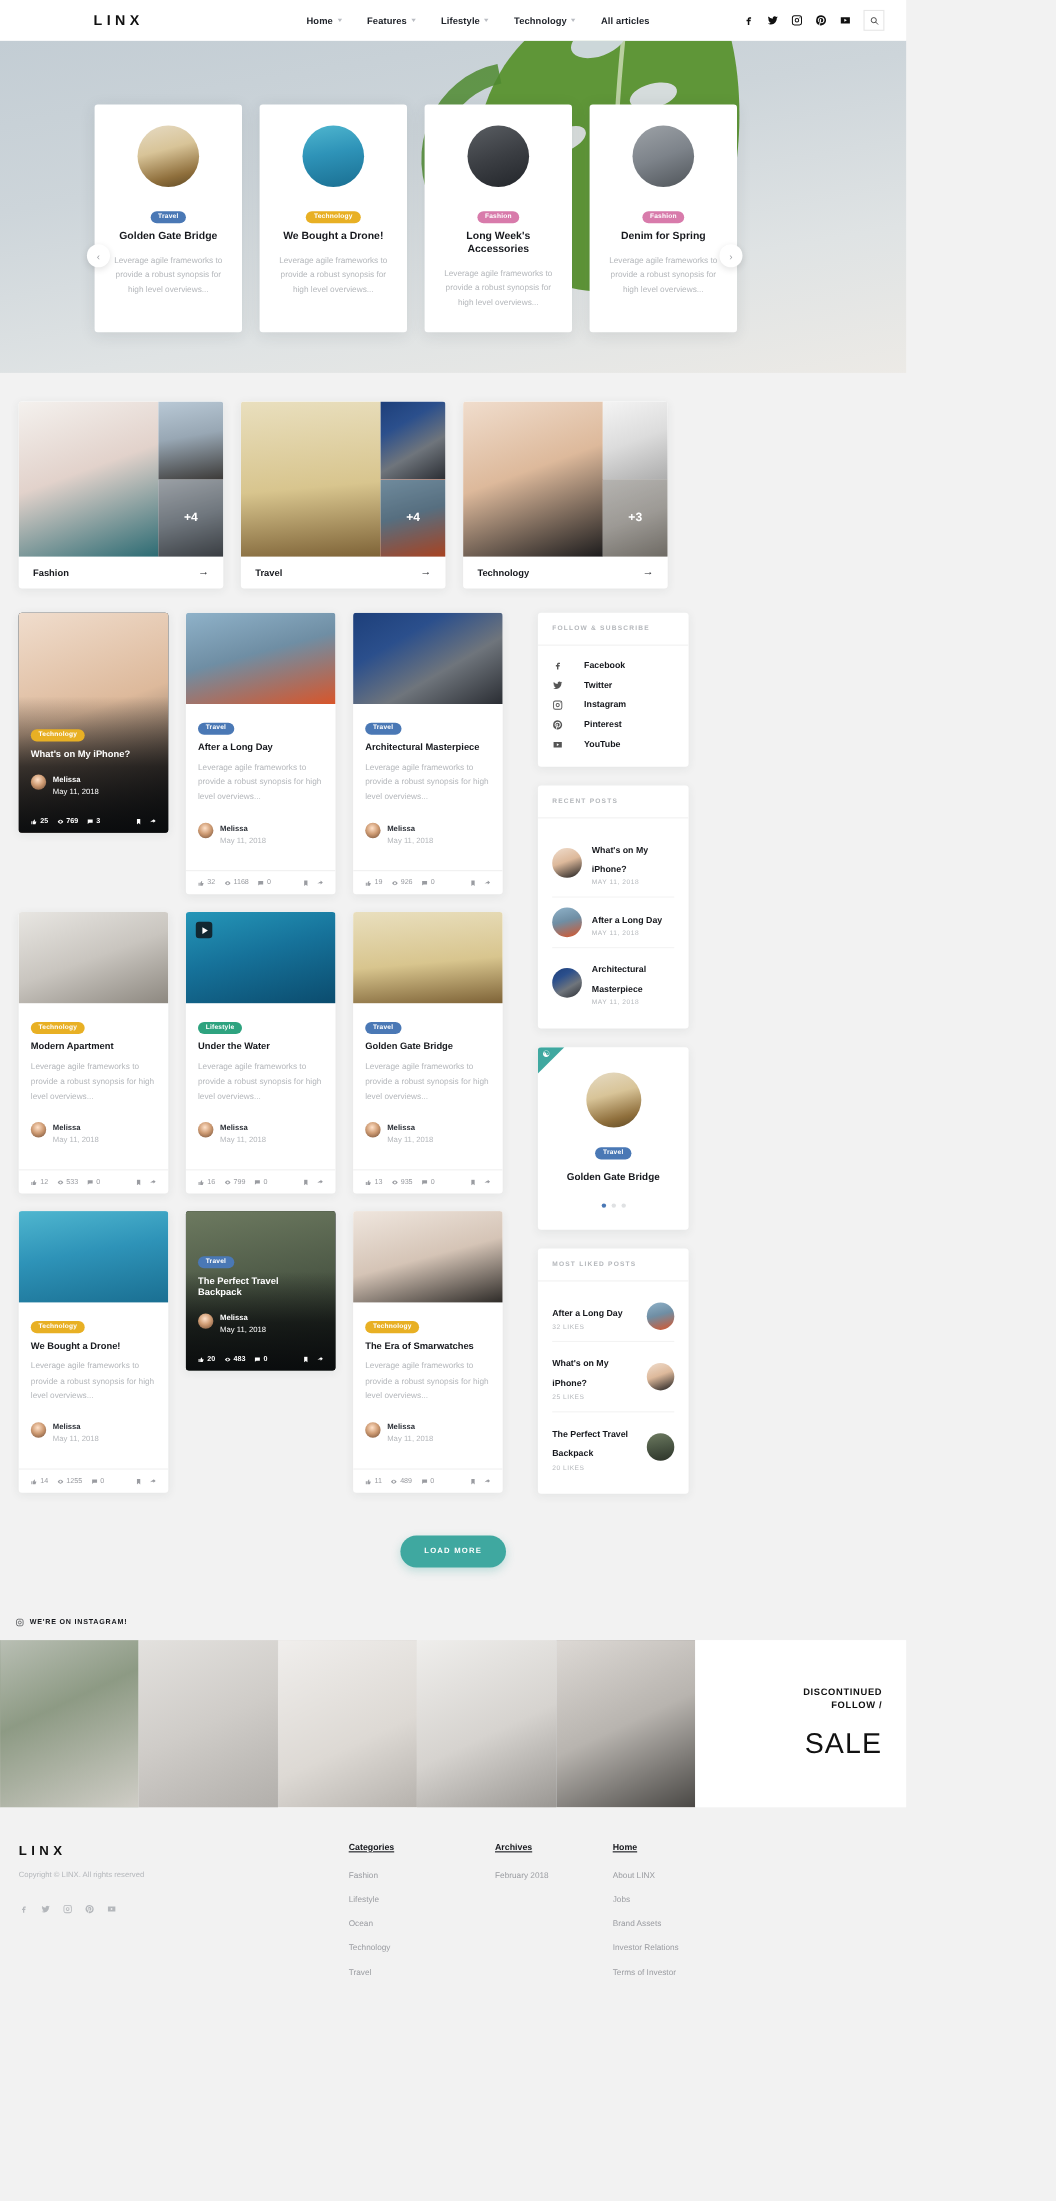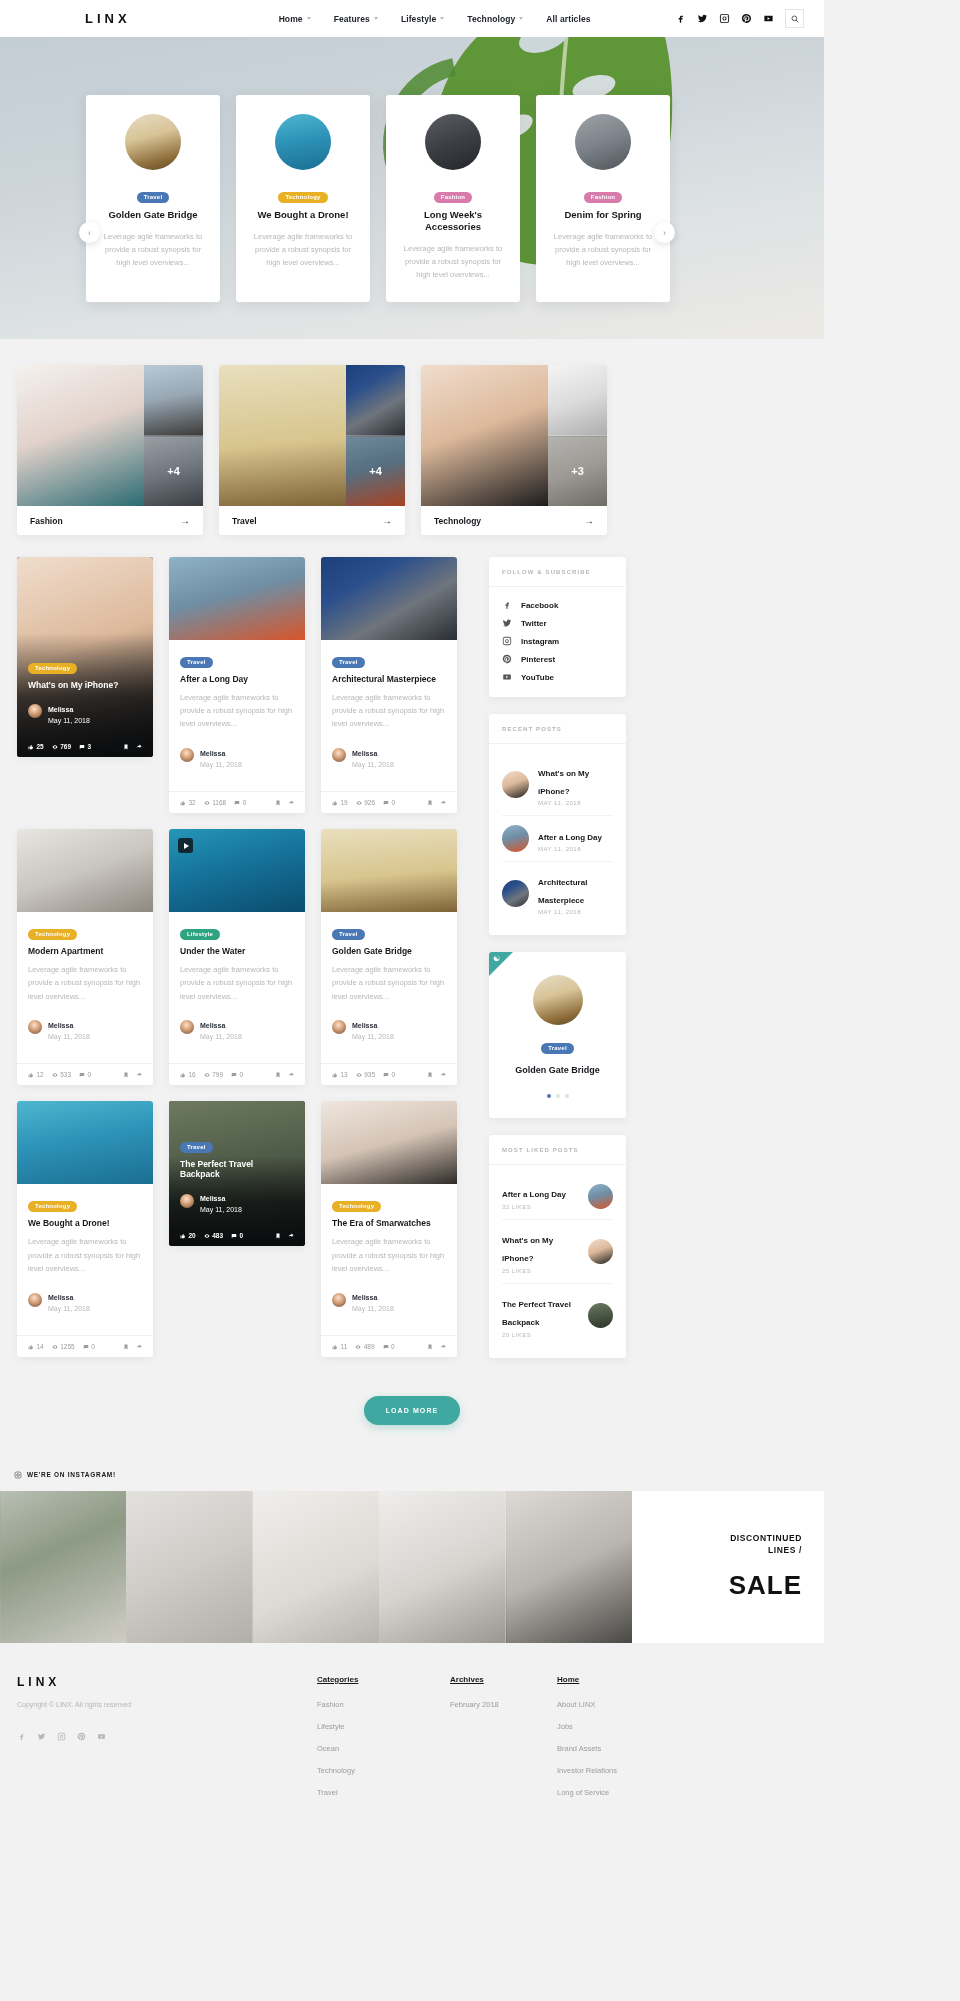--- a/index.html
+++ b/index.html
@@ -143,21 +143,21 @@
   .card.feat-tall { height: 200px; }
   .card.feat-mid { height: 145px; }
 
   
   .widget { background: #fff; border-radius: 3px; box-shadow: 0 2px 9px rgba(40,50,60,.07); overflow: hidden; }
   .w-head {
     font-size: 6px; font-weight: 700; letter-spacing: 1.1px; color: #b4b7bb;
     padding: 12px 13px 11px; border-bottom: 1px solid #f1f1f1;
   }
   .w-body { padding: 9px 13px 11px; }
-  .soc-row { display: flex; align-items: center; gap: 9px; padding: 4px 0; cursor: pointer; }
+  .soc-row { display: flex; gap: 19px; padding: 4px 0; cursor: pointer; }
   .soc-ic { width: 10px; height: 10px; display: flex; align-items: center; justify-content: center; }
   .soc-ic svg { width: 100%; height: 100%; fill: #555; }
   .soc-label { font-size: 8px; font-weight: 700; color: #16181d; }
   .rp { display: flex; gap: 9px; align-items: center; padding: 9px 0; border-bottom: 1px solid #f3f3f3; }
   .rp:last-child { border-bottom: none; }
   .rp-img { width: 27px; height: 27px; border-radius: 50%; background-size: cover; background-position: center; flex: none; }
   .rp-title { font-size: 8px; font-weight: 700; color: #16181d; line-height: 1.25; }
   .rp-date { font-size: 6px; color: #b4b7bb; letter-spacing: .5px; margin-top: 2px; }
   .feature-w { position: relative; padding: 23px 13px 20px; text-align: center; }
   .corner {
@@ -189,21 +189,21 @@
   .ig-head { display: flex; align-items: center; gap: 5px; padding: 0 0 12px 14px; }
   .ig-head svg { width: 8px; height: 8px; fill: none; stroke: #16181d; stroke-width: 1.5; }
   .ig-label { font-size: 6.5px; font-weight: 700; letter-spacing: .7px; color: #16181d; }
   .ig-strip { display: flex; height: 152px; }
   .ig-cell { flex: 1; background-size: cover; background-position: center; }
   .ig-sale {
     width: 192px; background: #fff; display: flex; flex-direction: column;
     justify-content: center; align-items: flex-end; padding: 0 22px;
   }
   .sale-small { font-size: 8.5px; font-weight: 700; letter-spacing: .6px; text-align: right; line-height: 1.45; color: #111; }
-  .sale-big { font-size: 26px; font-weight: 700; letter-spacing: 1px; margin-top: 14px; color: #111; }
+  .sale-big { font-size: 26px; font-weight: 400; letter-spacing: 1px; margin-top: 14px; color: #111; }
 
   
   .footer { background: #f2f2f2; padding: 32px 0 44px; }
   .f-inner { width: 790px; margin: 0 auto; display: flex; }
   .f-brand { width: 300px; }
   .f-logo { font-size: 12px; font-weight: 700; letter-spacing: 4px; color: #111; }
   .f-copy { font-size: 7px; color: #b4b7bb; margin-top: 12px; }
   .f-soc { display: flex; gap: 11px; margin-top: 19px; }
   .f-soc-ic { width: 9px; height: 9px; }
   .f-soc-ic svg { width: 100%; height: 100%; fill: #b4b7bb; }
@@ -823,21 +823,21 @@
       <span class="ig-label">WE'RE ON INSTAGRAM!</span>
     </div>
     <div class="ig-strip">
       <div class="ig-cell" style="background-image:linear-gradient(155deg,#b9bfb4 0%,#8d9a84 40%,#cfcdc6 100%)"></div>
       <div class="ig-cell" style="background-image:linear-gradient(155deg,#e3e1de 0%,#cfccc8 50%,#b2afab 100%)"></div>
       <div class="ig-cell" style="background-image:linear-gradient(155deg,#f0eeec 0%,#ddd9d4 60%,#b6b2ad 100%)"></div>
       <div class="ig-cell" style="background-image:linear-gradient(155deg,#efeeec 0%,#d6d3cf 55%,#9a9793 100%)"></div>
       <div class="ig-cell" style="background-image:linear-gradient(155deg,#ddd9d5 0%,#b8b4af 50%,#4a4845 100%)"></div>
       <div class="ig-sale">
         <div class="sale-small">DISCONTINUED</div>
-        <div class="sale-small">LINES /</div>
+        <div class="sale-small">FOLLOW /</div>
         <div class="sale-big">SALE</div>
       </div>
     </div>
   </div>
 
   <div class="footer">
     <div class="f-inner">
       <div class="f-brand">
         <div class="f-logo">LINX</div>
         <div class="f-copy">Copyright © LINX. All rights reserved</div>
@@ -876,19 +876,19 @@
             <div class="f-link">February 2018</div>
           </div>
       </div>
       <div class="f-col">
         <div class="f-h">Home</div>
         <div id="fcol2">
             <div class="f-link">About LINX</div>
             <div class="f-link">Jobs</div>
             <div class="f-link">Brand Assets</div>
             <div class="f-link">Investor Relations</div>
-            <div class="f-link">Long of Service</div>
+            <div class="f-link">Terms of Investor</div>
           </div>
       </div>
     </div>
   </div>
 
 </div>
 
 </body></html>

